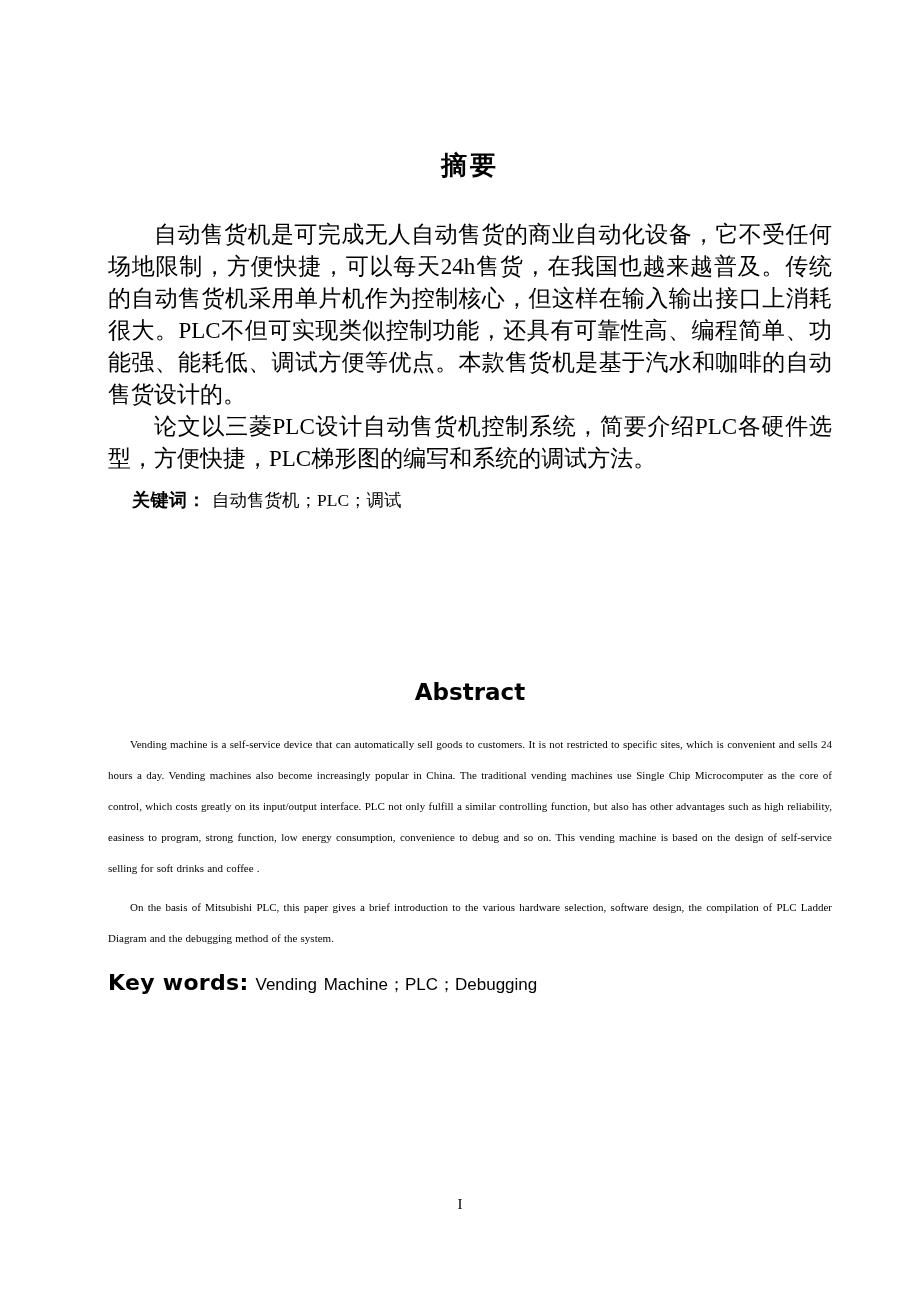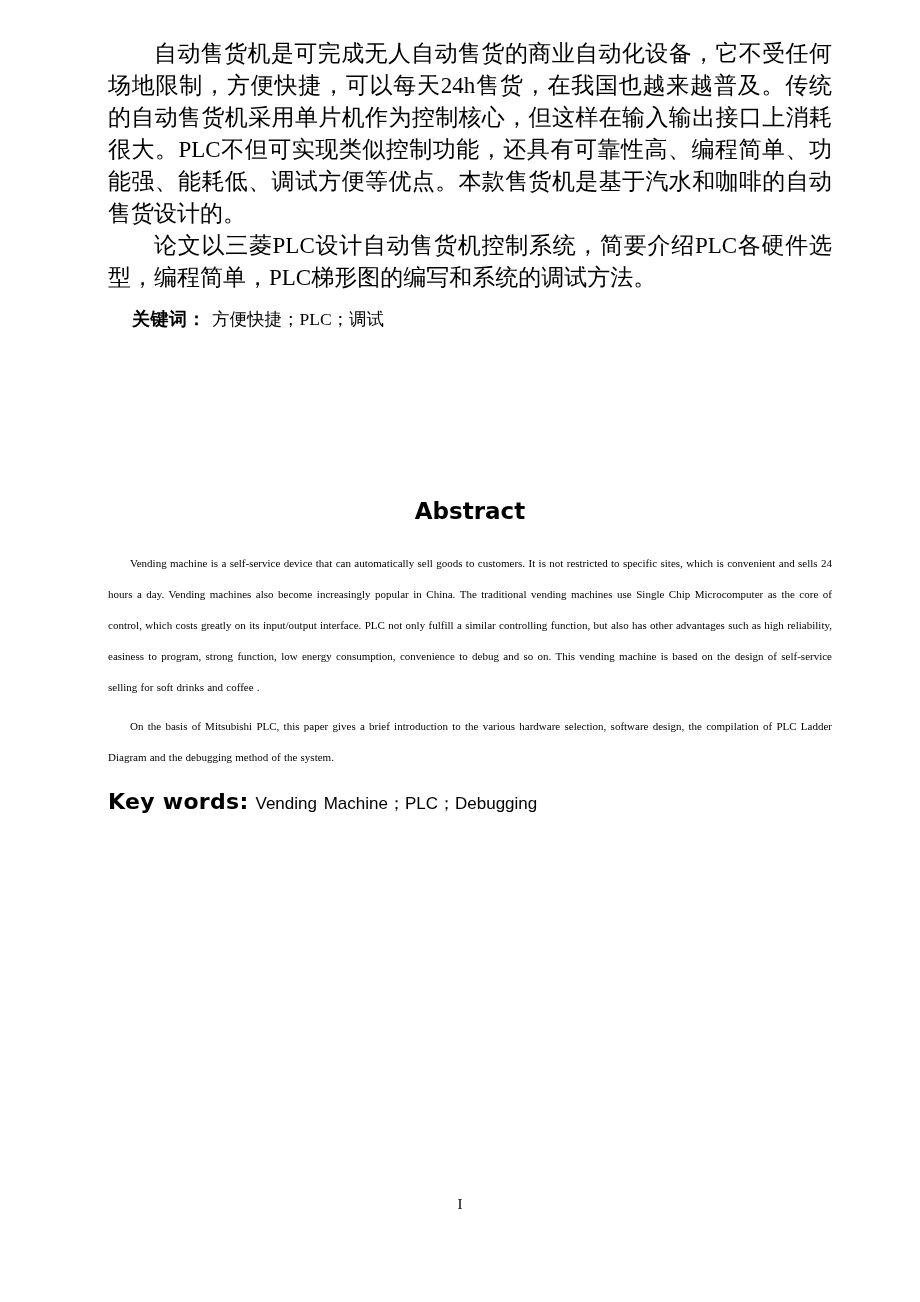--- a/index.html
+++ b/index.html
@@ -128,27 +128,28 @@
     font-size: 15px;
     color: #000000;
   }
 </style>
 </head>
 <body>
 
 <div class="page">
   <div class="content">
 
+    <h1 class="cn-title">摘要</h1>
 
     <p class="cn-body cn-p1 cn-indent">自动售货机是可完成无人自动售货的商业自动化设备，它不受任何场地限制，方便快捷，可以每天24h售货，在我国也越来越普及。传统的自动售货机采用单片机作为控制核心，但这样在输入输出接口上消耗很大。PLC不但可实现类似控制功能，还具有可靠性高、编程简单、功能强、能耗低、调试方便等优点。本款售货机是基于汽水和咖啡的自动售货设计的。</p>
 
-    <p class="cn-body cn-indent">论文以三菱PLC设计自动售货机控制系统，简要介绍PLC各硬件选型，编程简单，PLC梯形图的编写和系统的调试方法。</p>
+    <p class="cn-body cn-indent">论文以三菱PLC设计自动售货机控制系统，简要介绍PLC各硬件选型，方便快捷，PLC梯形图的编写和系统的调试方法。</p>
 
     <p class="cn-keywords">
-      <span class="kw-label">关键词：</span><span class="kw-value">方便快捷；PLC；调试</span>
+      <span class="kw-label">关键词：</span><span class="kw-value">自动售货机；PLC；调试</span>
     </p>
 
     <h1 class="en-title">Abstract</h1>
 
     <p class="en-body en-p1">Vending machine is a self-service device that can automatically sell goods to customers. It is not restricted to specific sites, which is convenient and sells 24 hours a day. Vending machines also become increasingly popular in China. The traditional vending machines use Single Chip Microcomputer as the core of control, which costs greatly on its input/output interface. PLC not only fulfill a similar controlling function, but also has other advantages such as high reliability, easiness to program, strong function, low energy consumption, convenience to debug and so on. This vending machine is based on the design of self-service selling for soft drinks and coffee .</p>
 
     <p class="en-body en-p2">On the basis of Mitsubishi PLC, this paper gives a brief introduction to the various hardware selection, software design, the compilation of PLC Ladder Diagram and the debugging method of the system.</p>
 
     <p class="en-keywords">
       <span class="kw-label">Key words:</span><span class="kw-value">Vending  Machine；PLC；Debugging</span>

